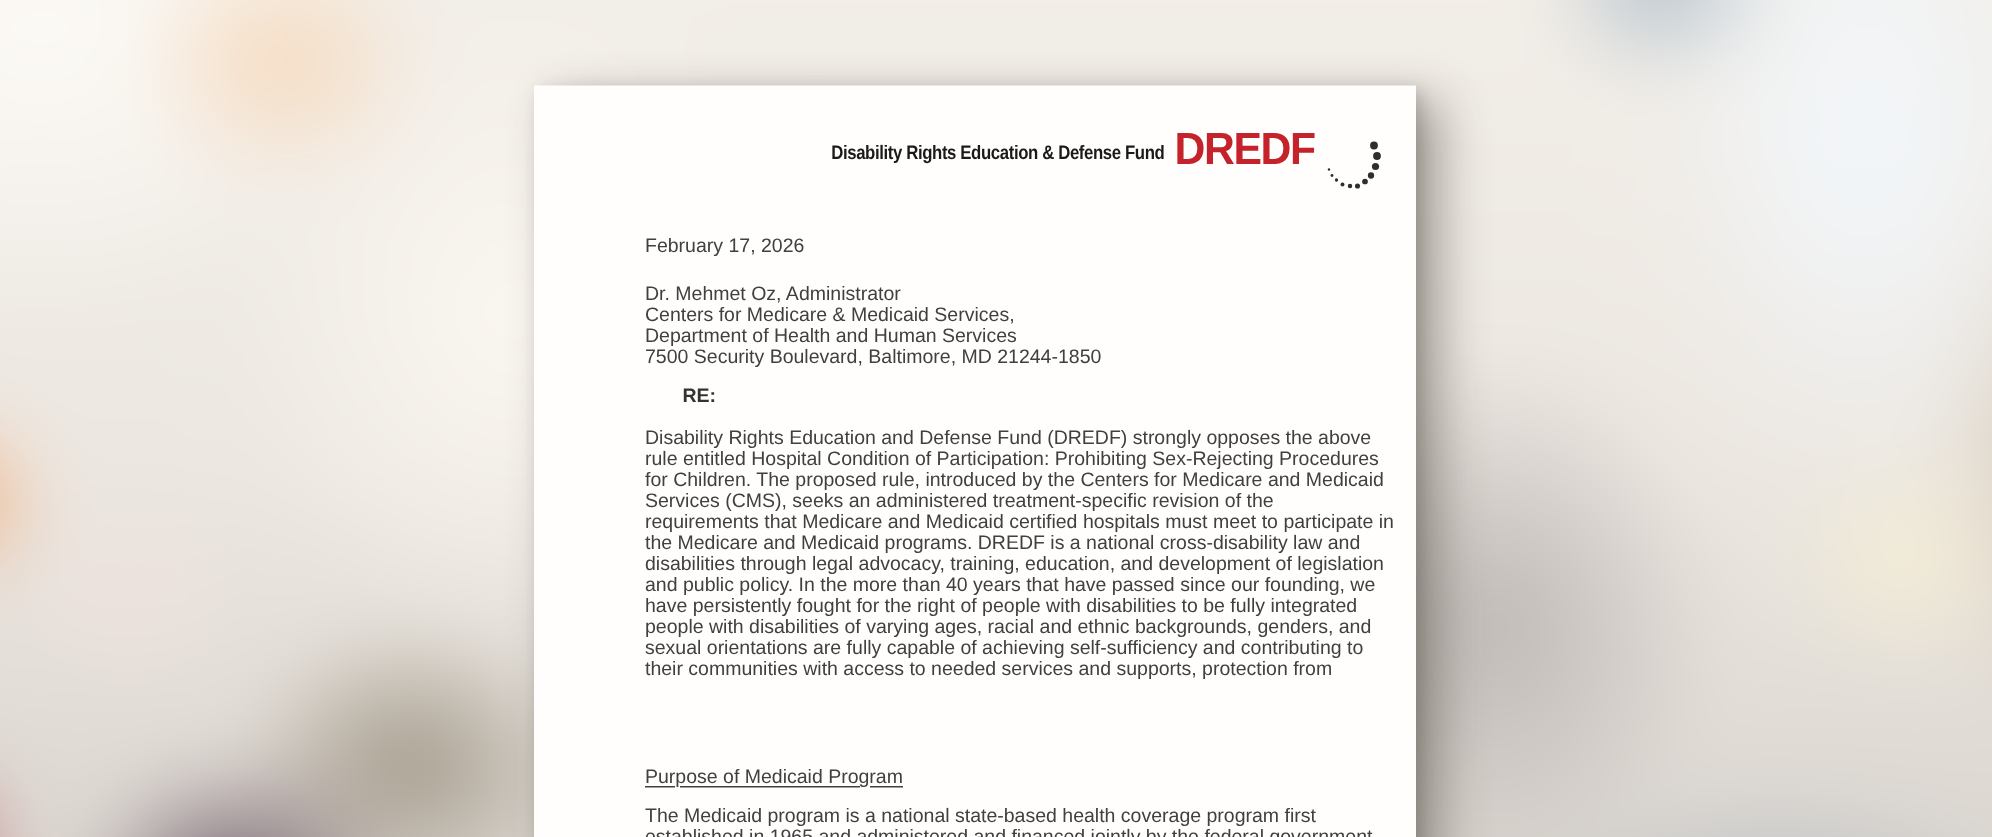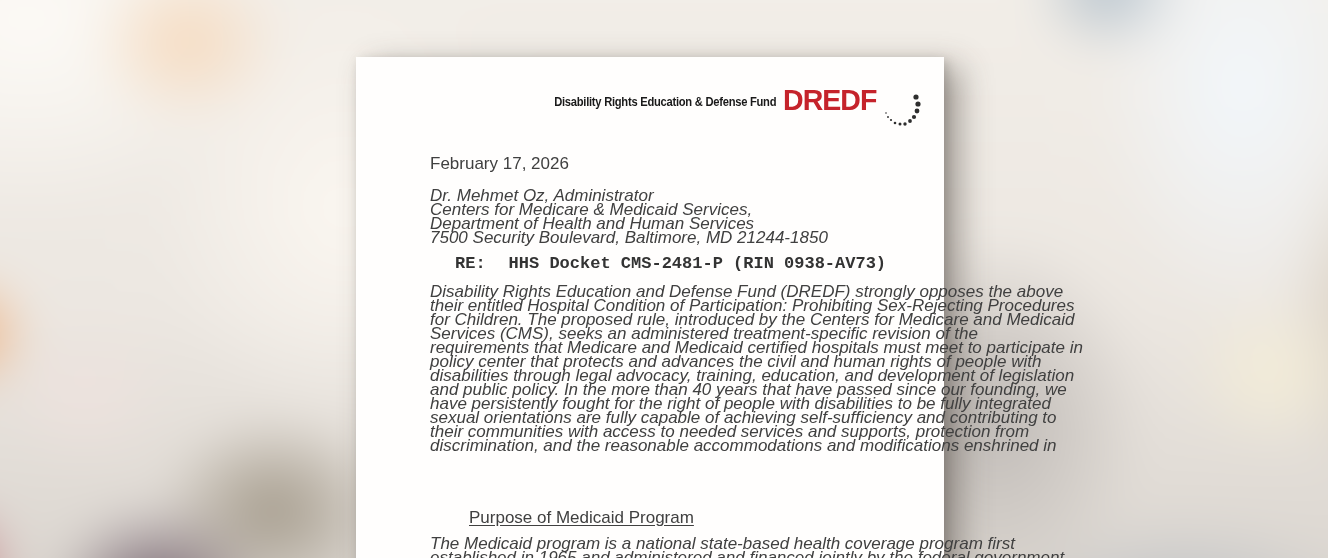--- a/index.html
+++ b/index.html
@@ -78,33 +78,32 @@
     margin-left: 6px;
     white-space: nowrap;
   }
   .logo-dots {
     margin-left: 1px;
     margin-top: 5px;
   }
   .txt {
     position: absolute;
     color: #404040;
-    font-size: 17px;
+    font-size: 13px;
     line-height: 14px;
     white-space: nowrap;
   }
-  .txt div { height: 14px; font-style: italic; }
+  .txt div { height: 14px; }
   .re-line {
     display: flex;
-    gap: 23px;
+    gap: 35px;
     font-weight: 700;
     color: #333333;
-    font-family: Liberation Mono, monospace;
   }
-  .heading { text-decoration: underline; text-underline-offset: 2px; margin-left: 39px; }
+  .heading { text-decoration: underline; text-underline-offset: 2px; }
 </style>
 </head>
 <body>
 
 <div class="scene">
   <div class="backdrop"></div>
 
   <div class="page">
 
     <div class="logo-row">
@@ -131,36 +130,35 @@
 
     <div class="txt" style="left:74px; top:132px;">
         <div>Dr. Mehmet Oz, Administrator</div>
         <div>Centers for Medicare &amp; Medicaid Services,</div>
         <div>Department of Health and Human Services</div>
         <div>7500 Security Boulevard, Baltimore, MD 21244-1850</div>
       </div>
 
     <div class="txt re-line" style="left:99px; top:200px;">
       <span>RE:</span>
-      <span>HHS Docket CMS-2481-P (RIN 0938-AV73)</span>
     </div>
 
     <div class="txt" style="left:74px; top:228px;">
         <div>Disability Rights Education and Defense Fund (DREDF) strongly opposes the above</div>
-        <div>their entitled Hospital Condition of Participation: Prohibiting Sex-Rejecting Procedures</div>
+        <div>rule entitled Hospital Condition of Participation: Prohibiting Sex-Rejecting Procedures</div>
         <div>for Children. The proposed rule, introduced by the Centers for Medicare and Medicaid</div>
         <div>Services (CMS), seeks an administered treatment-specific revision of the</div>
         <div>requirements that Medicare and Medicaid certified hospitals must meet to participate in</div>
-        <div>policy center that protects and advances the civil and human rights of people with</div>
+        <div>the Medicare and Medicaid programs. DREDF is a national cross-disability law and</div>
         <div>disabilities through legal advocacy, training, education, and development of legislation</div>
         <div>and public policy. In the more than 40 years that have passed since our founding, we</div>
         <div>have persistently fought for the right of people with disabilities to be fully integrated</div>
+        <div>people with disabilities of varying ages, racial and ethnic backgrounds, genders, and</div>
         <div>sexual orientations are fully capable of achieving self-sufficiency and contributing to</div>
         <div>their communities with access to needed services and supports, protection from</div>
-        <div>discrimination, and the reasonable accommodations and modifications enshrined in</div>
       </div>
 
     <div class="txt heading" style="left:74px; top:454px;">Purpose of Medicaid Program</div>
 
     <div class="txt" style="left:74px; top:480px;">
         <div>The Medicaid program is a national state-based health coverage program first</div>
         <div>established in 1965 and administered and financed jointly by the federal government</div>
       </div>
 
   </div>

